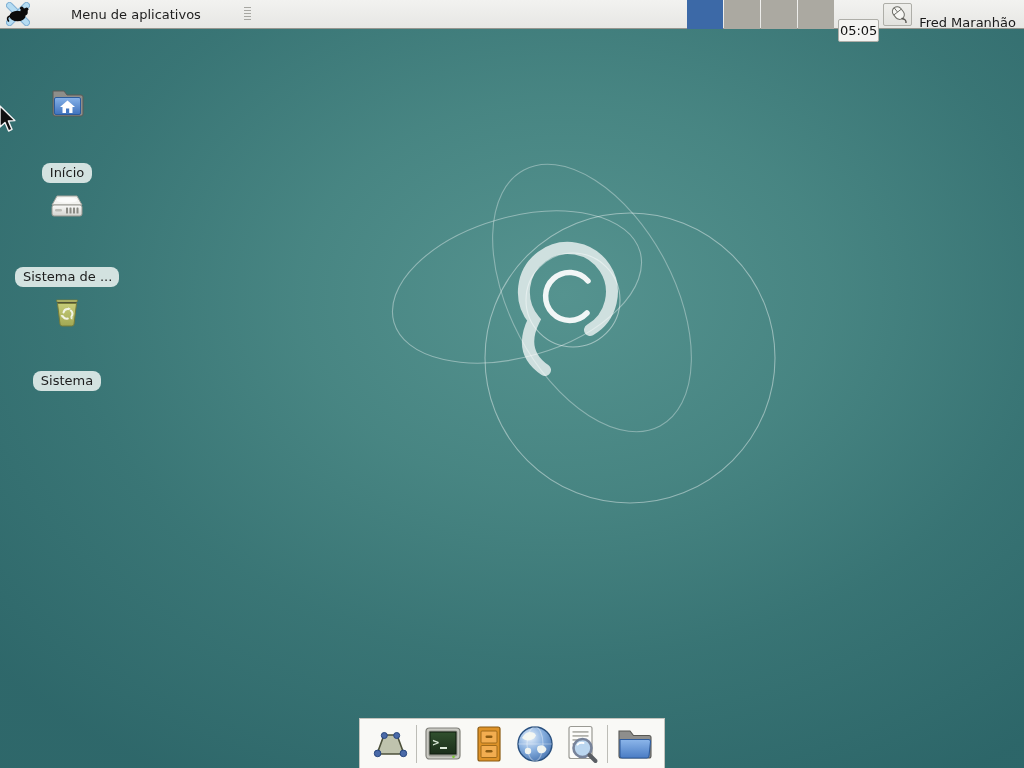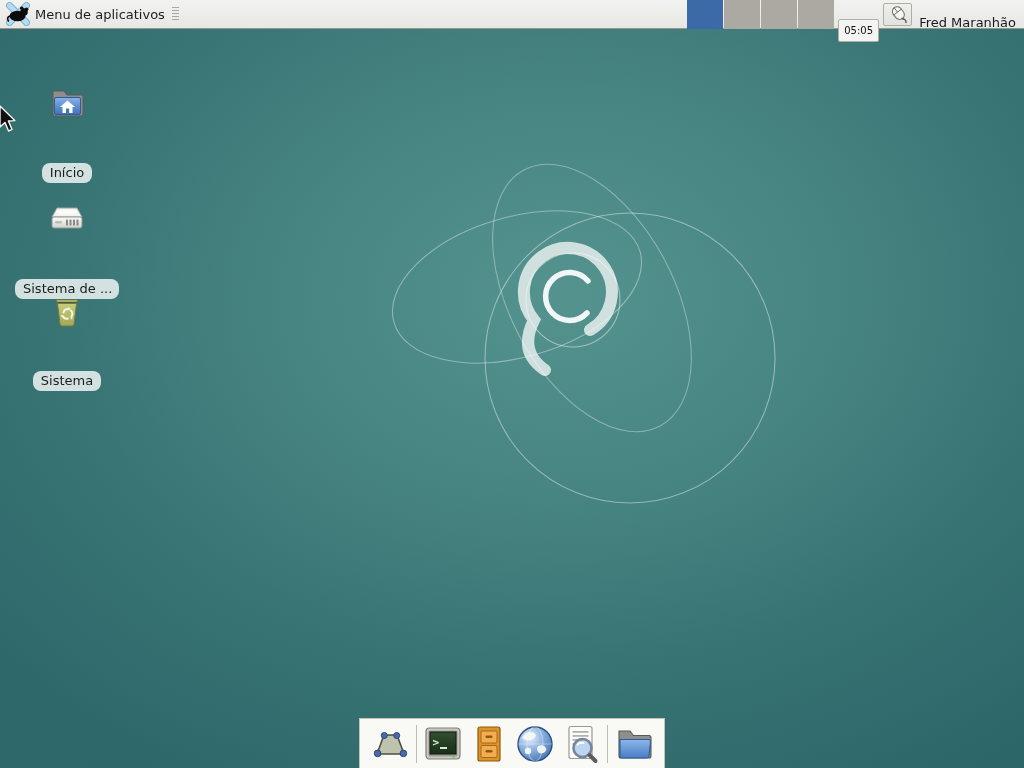--- a/index.html
+++ b/index.html
@@ -31,48 +31,48 @@
   .desk-icon .glyph { width:40px; height:40px; }
   .desk-icon .label {
     margin-top:4px;
     background:rgba(225,235,233,.92);
     border-radius:8px;
     padding:2px 8px 3px 8px;
     font-size:13px; color:#1c1c1c;
     white-space:nowrap; max-width:104px; overflow:hidden;
   }
   #icon-home  { top:54px; }
-  #icon-fs    { top:170px; }
+  #icon-fs    { top:158px; }
   #icon-trash { top:262px; }
 
   
   #panel {
     position:absolute; left:0; top:0; width:1024px; height:29px;
     background:linear-gradient(#f2f2f0,#e7e7e4);
     border-bottom:1px solid #96968f;
     display:flex; align-items:center;
   }
   #menu-button {
     display:flex; align-items:center; height:100%;
-    padding:0 4px 0 6px; cursor:pointer;
+    padding:0 4px 0 6px; cursor:pointer;gap:36px;
   }
   #menu-button .menu-label { font-size:13px; color:#1e1e1e; margin-left:5px; }
   .grip {
     width:7px; height:14px; margin-left:7px;
     background:repeating-linear-gradient(to bottom,#a7a7a2 0 1px, transparent 1px 3px);
   }
   #pager { margin-left:auto; display:flex; height:29px; }
   .ws { width:36px; height:29px; margin-left:1px; }
   .ws:first-child { margin-left:0; }
   #clock {
     margin-left:4px; width:41px; height:23px;
     border:1px solid #aeaea8; border-radius:2px;
     background:#f4f4f2;
     display:flex; align-items:center; justify-content:center;
-    font-size:10px; color:#111;margin-top:32px;
+    font-size:13px; color:#111;margin-top:32px;
   }
   #action-button {
     margin-left:4px; width:29px; height:23px;
     border:1px solid #aeaea8; border-radius:2px;
     background:linear-gradient(#efefec,#e2e2de);
     display:flex; align-items:center; justify-content:center;
     cursor:pointer;
   }
   #username { font-size:13px; color:#1a1a1a; margin:16px 8px 0 7px; }
 

